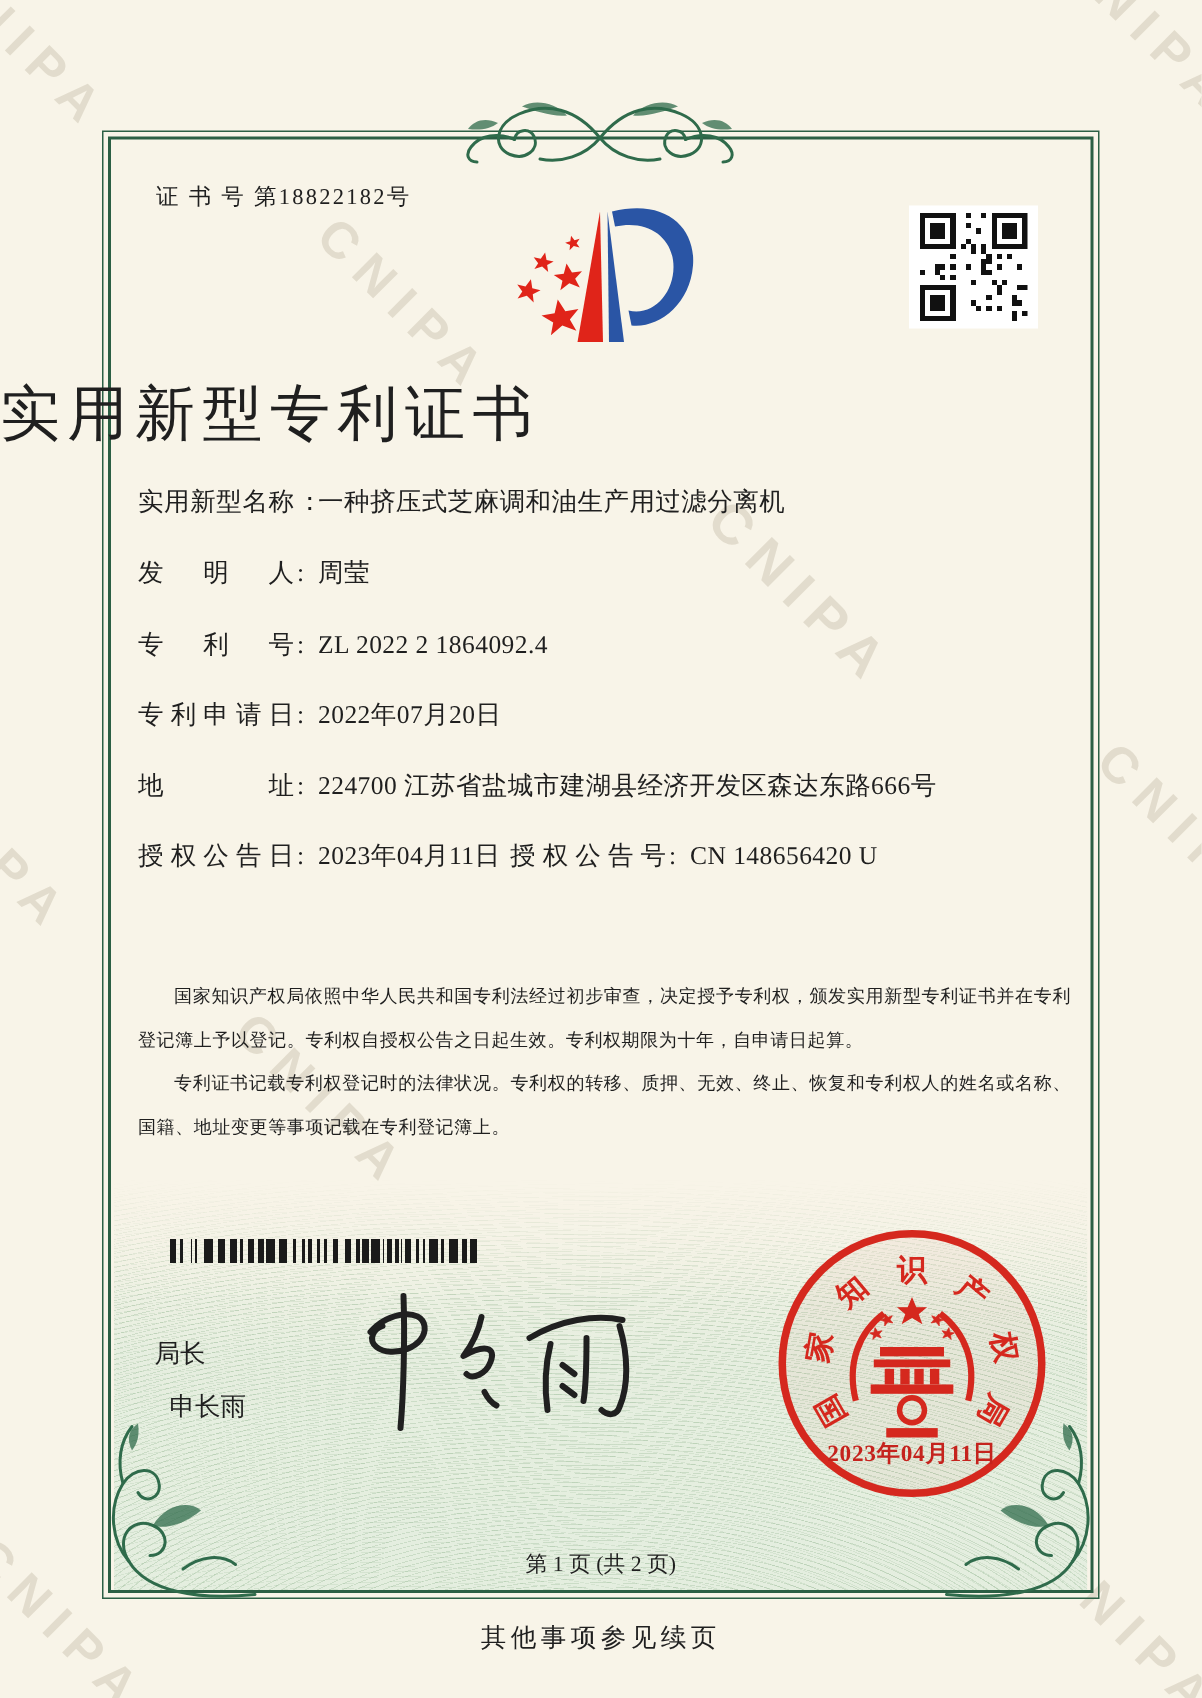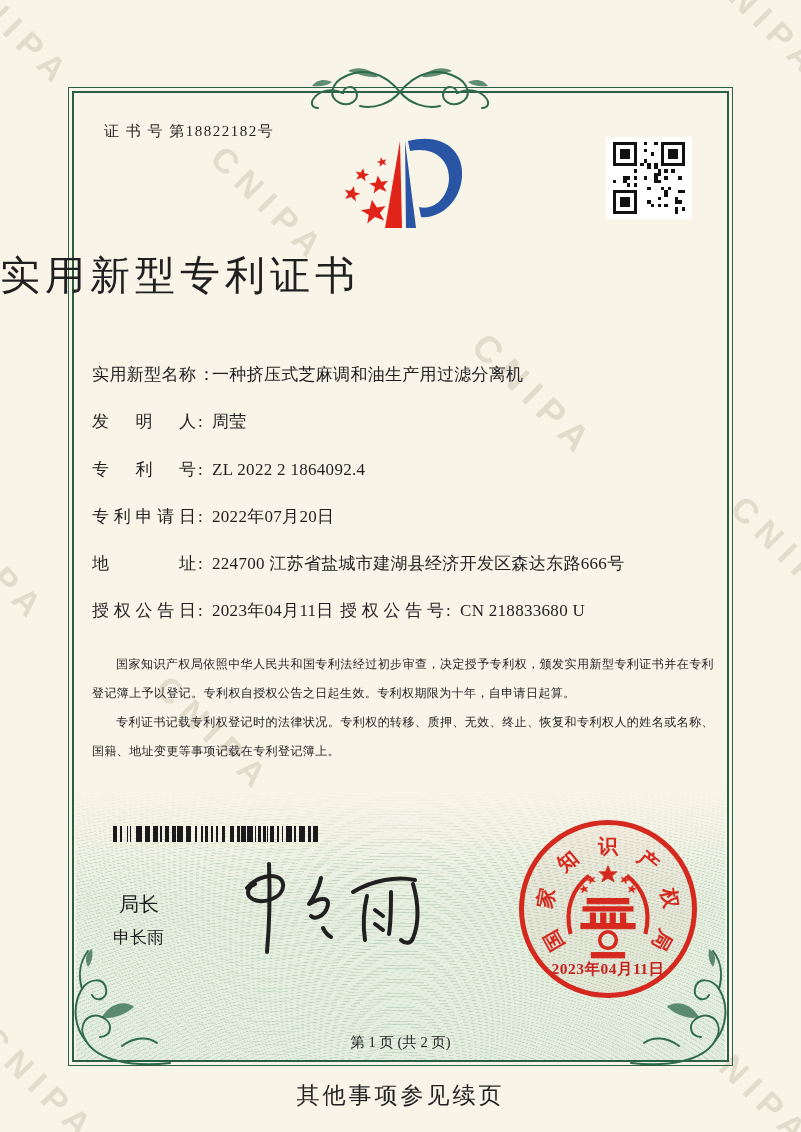--- a/index.html
+++ b/index.html
@@ -43,45 +43,45 @@
 
   .logo{position:absolute;left:336px;top:126px;width:180px;height:124px;}
 
   .qr-box{position:absolute;left:606px;top:137px;width:86px;height:82px;background:#fff;}
   .qr-box svg{position:absolute;left:7px;top:5px;width:72px;height:72px;shape-rendering:crispEdges;}
 
   .title{position:absolute;left:0;top:248px;width:656px;text-align:left;font-size:40px;font-weight:normal;letter-spacing:5px;}
 
   .fields{position:absolute;left:92px;top:324px;width:630px;font-size:17px;}
   .frow{position:relative;height:47.3px;line-height:22px;white-space:nowrap;}
-  .flabel{display:inline-block;width:104px;text-align:justify;text-align-last:justify;margin-top:40px;}
+  .flabel{display:inline-block;width:104px;text-align:justify;text-align-last:justify;}
   .fcolon{display:inline-block;width:14px;padding-left:2px;}
   .fvalue{letter-spacing:.3px;}
   .fgroup2{position:absolute;left:248px;top:0;}
 
   .paras{position:absolute;left:92px;top:650px;width:622px;font-size:12px;line-height:29px;text-align:justify;}
   .paras p{margin:0;text-indent:2em;letter-spacing:.4px;}
 
   .barcode{position:absolute;left:113px;top:826px;width:208px;height:16px;}
-  .sig-title{position:absolute;left:119px;top:891px;font-size:20px;font-family:"Liberation Sans","DejaVu Sans",sans-serif;}
+  .sig-title{position:absolute;left:103px;top:891px;font-size:17px;font-family:"Liberation Sans","DejaVu Sans",sans-serif;}
   .sig-name{position:absolute;left:113px;top:926px;font-size:17px;font-family:"Liberation Sans","DejaVu Sans",sans-serif;}
   .signature{position:absolute;left:225px;top:852px;width:210px;height:105px;}
   .sig-stroke{stroke:#202020;stroke-width:4;fill:none;stroke-linecap:round;stroke-linejoin:round;}
 
   .seal{position:absolute;left:519px;top:820px;width:168px;height:168px;border:5px solid var(--seal-red);
         border-radius:50%;background:rgba(213,40,30,0.04);}
   .seal-emblem{position:absolute;left:32px;top:32px;width:104px;height:108px;}
   .seal-arc{position:absolute;inset:0;}
   .seal-ch{position:absolute;left:50%;top:50%;width:24px;height:24px;margin:-12px;display:flex;align-items:center;
            justify-content:center;font-size:20px;font-weight:bold;color:var(--seal-red);transform-origin:center;}
   .seal-date{position:absolute;left:-6px;top:134px;width:180px;text-align:center;font-size:15.5px;font-weight:bold;
              color:#c5231d;letter-spacing:.5px;}
 
   .page-no{position:absolute;left:0;top:1033px;width:801px;text-align:center;font-size:14.5px;}
-  .footer-note{position:absolute;left:0;top:1080px;width:801px;text-align:center;font-size:23px;letter-spacing:3px;}
+  .footer-note{position:absolute;left:0;top:1080px;width:801px;text-align:center;font-size:17px;letter-spacing:3px;}
 </style>
 </head>
 <body>
 
 <div class="page">
 
   <div class="wm" style="left:-60px;top:10px;">CNIPA</div>
   <div class="wm" style="left:690px;top:0px;">CNIPA</div>
   <div class="wm" style="left:195px;top:185px;">CNIPA</div>
   <div class="wm" style="left:455px;top:375px;font-size:37px;">CNIPA</div>
@@ -308,21 +308,21 @@
     </div>
     <div class="frow">
       <span class="flabel">专利申请日</span><span class="fcolon">:</span><span class="fvalue">2022年07月20日</span>
     </div>
     <div class="frow">
       <span class="flabel">地址</span><span class="fcolon">:</span><span class="fvalue">224700 江苏省盐城市建湖县经济开发区森达东路666号</span>
     </div>
     <div class="frow">
       <span class="flabel">授权公告日</span><span class="fcolon">:</span><span class="fvalue">2023年04月11日</span>
       <span class="fgroup2">
-        <span class="flabel">授权公告号</span><span class="fcolon">:</span><span class="fvalue">CN 218833680 U</span>
+        <span class="flabel">授权公告号</span><span class="fcolon">:</span><span class="fvalue">CN 148656420 U</span>
       </span>
     </div>
   </div>
 
   <div class="paras">
     <p>国家知识产权局依照中华人民共和国专利法经过初步审查，决定授予专利权，颁发实用新型专利证书并在专利登记簿上予以登记。专利权自授权公告之日起生效。专利权期限为十年，自申请日起算。</p>
     <p>专利证书记载专利权登记时的法律状况。专利权的转移、质押、无效、终止、恢复和专利权人的姓名或名称、国籍、地址变更等事项记载在专利登记簿上。</p>
   </div>
 
   <svg class="barcode" viewBox="0 0 208 16" preserveAspectRatio="none" shape-rendering="crispEdges">

